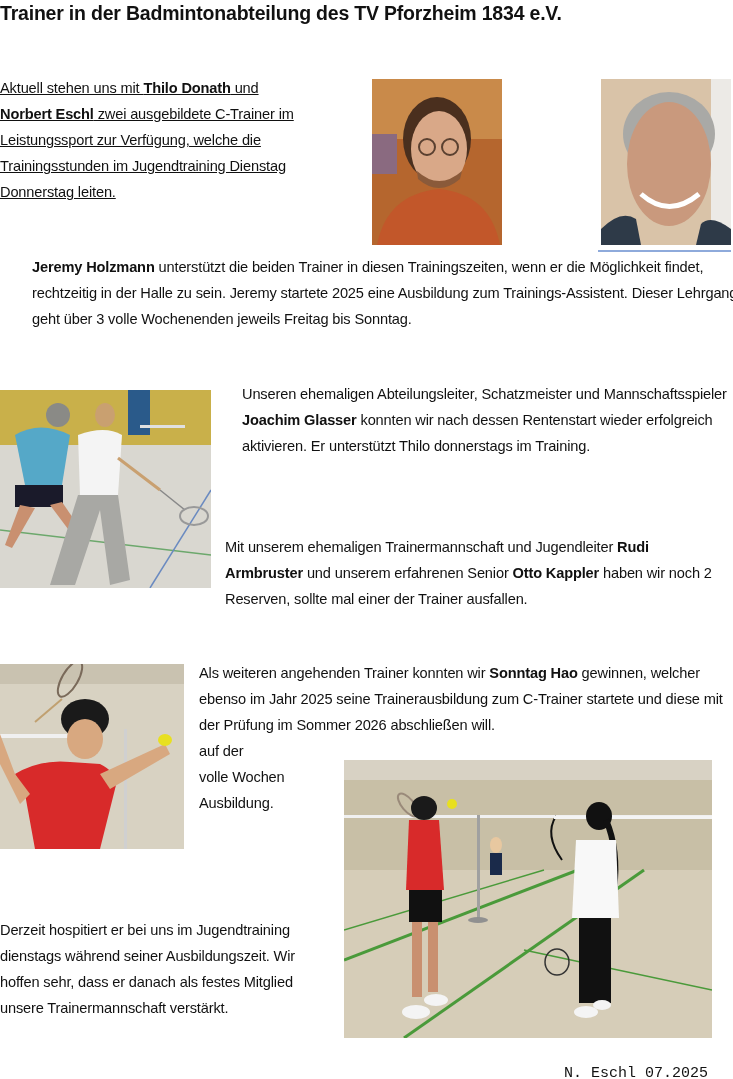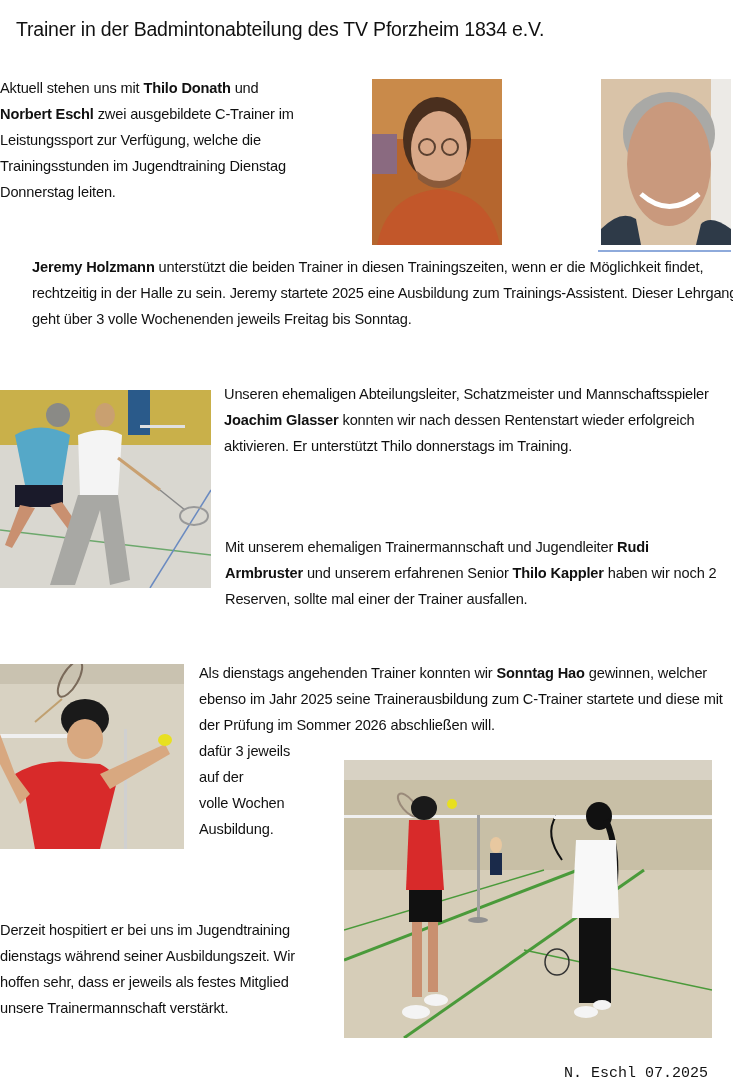--- a/index.html
+++ b/index.html
@@ -3,36 +3,36 @@
 <meta charset="utf-8">
 <style>
   html, body { margin: 0; padding: 0; background: #ffffff; }
   body {
     width: 733px; height: 1079px; position: relative; overflow: hidden;
     font-family: "Liberation Sans", "DejaVu Sans", sans-serif;
     color: #111111;
   }
   .abs { position: absolute; }
   h1 {
-    position: absolute; left: 0; top: 0; margin: 16px;
-    font-size: 19.5px; font-weight: normal; letter-spacing: -0.2px;
+    position: absolute; left: 0; top: 0; margin: 0;
+    font-size: 19.5px; font-weight: bold; letter-spacing: -0.2px;
     line-height: 26px; white-space: nowrap;
   }
   .para { font-size: 14.6px; line-height: 26px; letter-spacing: -0.15px; }
   .para b { font-weight: bold; }
   .photo { position: absolute; overflow: hidden; }
   .photo svg { display: block; width: 100%; height: 100%; }
   .sig { font-size: 15px; font-family: Liberation Mono, monospace; }
 </style>
 </head>
 <body>
 
 <h1>Trainer in der Badmintonabteilung des TV Pforzheim 1834 e.V.</h1>
 
-<div class="abs para" style="left:0; top:75px; width:350px;">
+<div class="abs para" style="left:0; top:75px; width:350px;text-decoration:underline;">
   <span>Aktuell stehen uns mit </span><b>Thilo Donath</b><span> und </span><br><b>Norbert Eschl</b><span> zwei ausgebildete C-Trainer im Leistungssport zur Verfügung, welche die Trainingsstunden im Jugendtraining Dienstag Donnerstag leiten.</span>
 </div>
 
 <div class="photo" style="left:372px; top:79px; width:130px; height:166px;">
   <svg viewBox="0 0 130 166" preserveAspectRatio="none">
     <rect width="130" height="166" fill="#b5662e"></rect>
     <rect width="130" height="60" fill="#c98a4a"></rect>
     <rect x="0" y="55" width="25" height="40" fill="#8a6a80"></rect>
     <ellipse cx="65" cy="60" rx="34" ry="42" fill="#4a2f1e"></ellipse>
     <ellipse cx="67" cy="70" rx="28" ry="38" fill="#d9a888"></ellipse>
@@ -75,51 +75,50 @@
     <path d="M50 115 L80 155 L88 150 L62 112Z" fill="#c99070"></path>
     <ellipse cx="105" cy="25" rx="10" ry="12" fill="#c9a070"></ellipse>
     <path d="M78 45 Q105 35 122 45 L118 105 L80 105Z" fill="#f4f4f4"></path>
     <path d="M78 105 L50 195 L75 195 L100 120 L110 195 L130 190 L118 105Z" fill="#a8a8a4"></path>
     <line x1="118" y1="68" x2="160" y2="100" stroke="#c9a070" stroke-width="3"></line>
     <line x1="160" y1="100" x2="185" y2="120" stroke="#888" stroke-width="1.5"></line>
     <ellipse cx="194" cy="126" rx="14" ry="9" fill="none" stroke="#999" stroke-width="2"></ellipse>
   </svg>
 </div>
 
-<div class="abs para" style="left:224px; top:381px; width:490px;">
+<div class="abs para" style="left:242px; top:381px; width:490px;">
   <span>Unseren ehemaligen Abteilungsleiter, Schatzmeister und Mannschaftsspieler </span><b>Joachim Glasser</b><span> konnten wir nach dessen Rentenstart wieder erfolgreich aktivieren. Er unterstützt Thilo donnerstags im Training.</span>
 </div>
 
 <div class="abs para" style="left:225px; top:534px; width:500px;">
-  <span>Mit unserem ehemaligen Trainermannschaft und Jugendleiter </span><b>Rudi Armbruster</b><span> und unserem erfahrenen Senior </span><b>Thilo Kappler</b><span> haben wir noch 2 Reserven, sollte mal einer der Trainer ausfallen.</span>
+  <span>Mit unserem ehemaligen Trainermannschaft und Jugendleiter </span><b>Rudi Armbruster</b><span> und unserem erfahrenen Senior </span><b>Otto Kappler</b><span> haben wir noch 2 Reserven, sollte mal einer der Trainer ausfallen.</span>
 </div>
 
 <div class="photo" style="left:0; top:664px; width:184px; height:185px;">
   <svg viewBox="0 0 184 185" preserveAspectRatio="none">
     <rect width="184" height="185" fill="#d8d2c2"></rect>
     <rect width="184" height="20" fill="#c9c2b0"></rect>
     <rect x="0" y="70" width="70" height="4" fill="#f0f0f0"></rect>
     <rect x="124" y="65" width="3" height="120" fill="#d0d0d0"></rect>
     <ellipse cx="70" cy="15" rx="8" ry="20" fill="none" stroke="#7a6a5a" stroke-width="2" transform="rotate(30 70 15)"></ellipse>
     <line x1="35" y1="58" x2="62" y2="35" stroke="#c0a070" stroke-width="2"></line>
     <ellipse cx="85" cy="55" rx="24" ry="20" fill="#1a1a1a"></ellipse>
     <ellipse cx="85" cy="75" rx="18" ry="20" fill="#d8a880"></ellipse>
     <path d="M15 110 Q40 95 70 98 L100 100 Q120 110 115 125 L100 185 L35 185 L25 130Z" fill="#d82a2a"></path>
     <path d="M0 70 L15 110 L30 130 L20 140 L0 100Z" fill="#d8a880"></path>
     <path d="M100 110 L165 80 L170 90 L110 125Z" fill="#d8a880"></path>
     <ellipse cx="165" cy="76" rx="7" ry="6" fill="#e8e020"></ellipse>
   </svg>
 </div>
 
 <div class="abs para" style="left:199px; top:660px; width:534px;">
-  <span>Als dienstags angehenden Trainer konnten wir </span><b>Sonntag Hao</b><span> gewinnen, welcher ebenso im Jahr 2025 seine Trainerausbildung zum C-Trainer startete und diese mit der Prüfung im Sommer 2026 abschließen will.</span>
+  <span>Als weiteren angehenden Trainer konnten wir </span><b>Sonntag Hao</b><span> gewinnen, welcher ebenso im Jahr 2025 seine Trainerausbildung zum C-Trainer startete und diese mit der Prüfung im Sommer 2026 abschließen will.</span>
 </div>
 
 <div class="abs para" style="left:199px; top:738px; width:130px;">
-  <div>dafür 3 jeweils</div>
   <div>auf der</div>
   <div>volle Wochen</div>
   <div>Ausbildung.</div>
 </div>
 
 <div class="photo" style="left:344px; top:760px; width:368px; height:278px;">
   <svg viewBox="0 0 368 278" preserveAspectRatio="none">
     <rect width="368" height="278" fill="#d6cdb8"></rect>
     <rect width="368" height="110" fill="#c8bfa6"></rect>
     <rect width="368" height="20" fill="#d8d2c4"></rect>
@@ -146,15 +145,15 @@
     <ellipse cx="255" cy="56" rx="13" ry="14" fill="#111"></ellipse>
     <path d="M262 60 Q275 90 270 130" stroke="#111" stroke-width="6" fill="none"></path>
     <path d="M232 80 L272 80 L275 158 L228 158Z" fill="#f8f8f8"></path>
     <rect x="235" y="158" width="32" height="85" fill="#111"></rect>
     <ellipse cx="242" cy="252" rx="12" ry="6" fill="#f4f4f4"></ellipse>
     <ellipse cx="258" cy="245" rx="9" ry="5" fill="#f4f4f4"></ellipse>
     <ellipse cx="213" cy="202" rx="12" ry="13" fill="none" stroke="#333" stroke-width="1.5"></ellipse>
   </svg>
 </div>
 
-<div class="abs para" style="left:0; top:917px; width:320px;">Derzeit hospitiert er bei uns im Jugendtraining dienstags während seiner Ausbildungszeit. Wir hoffen sehr, dass er jeweils als festes Mitglied unsere Trainermannschaft verstärkt.</div>
+<div class="abs para" style="left:0; top:917px; width:320px;">Derzeit hospitiert er bei uns im Jugendtraining dienstags während seiner Ausbildungszeit. Wir hoffen sehr, dass er danach als festes Mitglied unsere Trainermannschaft verstärkt.</div>
 
 <div class="abs sig" style="left:564px; top:1065px;">N. Eschl 07.2025</div>
 
 </body></html>

